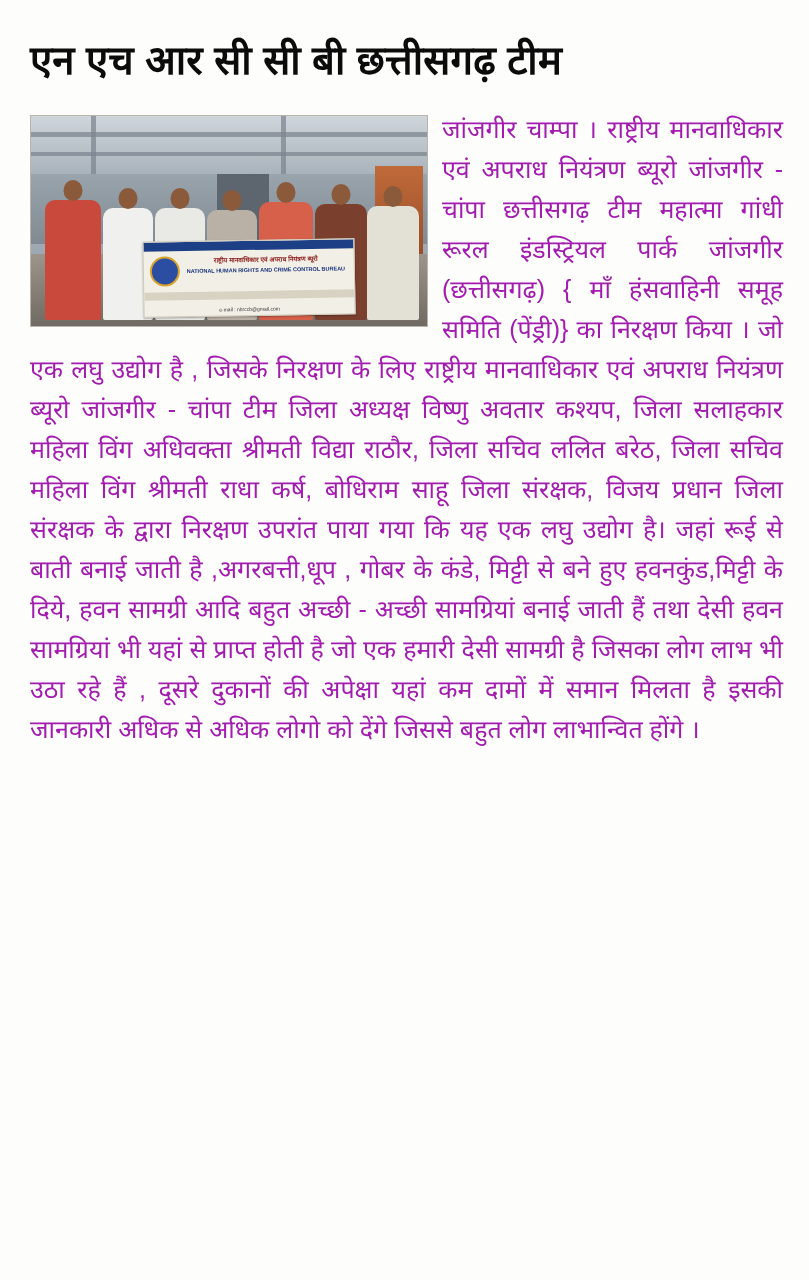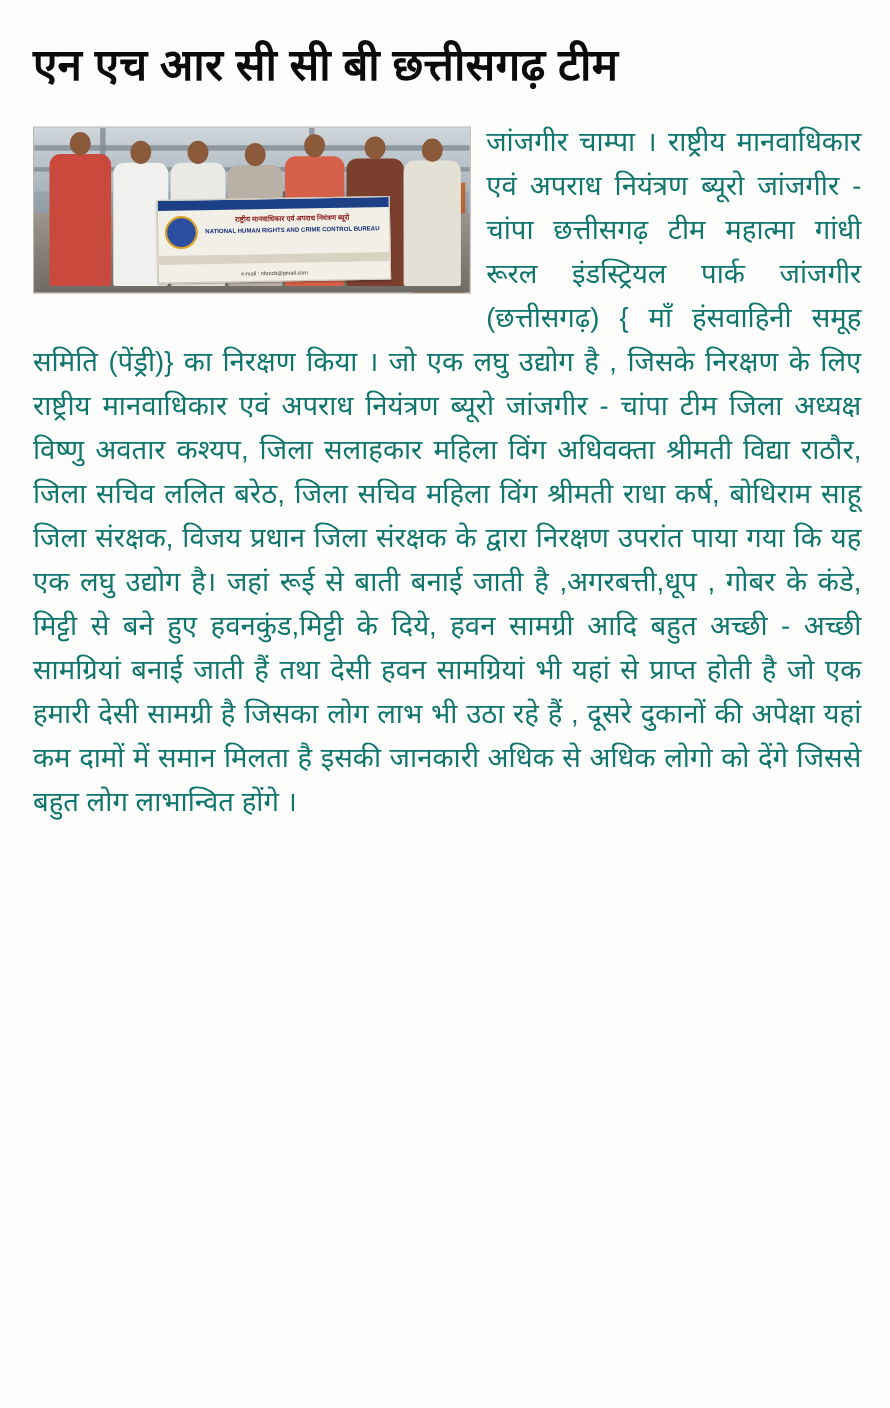--- a/index.html
+++ b/index.html
@@ -36,21 +36,21 @@
   .headline .line {
     display: block;
   }
   .body-wrap {
     margin-top: 24px;
     position: relative;
   }
   .photo {
     float: left;
     width: 398px;
-    height: 152px;
+    height: 212px;
     margin: 6px 14px 4px 0;
     border: 1px solid #b9b5ad;
     box-sizing: border-box;
     position: relative;
     overflow: hidden;
     background: linear-gradient(#b9c3cc, #8e9aa4);
   }
   
   .ph-ceiling {
     position: absolute; left: 0; top: 0; width: 100%; height: 58px;
@@ -114,21 +114,21 @@
     background: #d8d2c2;
   }
   .banner .b-t3 {
     position: absolute; left: 0; right: 0; bottom: 3px;
     font-size: 5px; color: #333; text-align: center;
   }
   .article {
     font-family: "Liberation Sans", "DejaVu Sans", sans-serif;
     font-size: 25px;
     line-height: 1.60;
-    color: #0f766e;
+    color: #a21caf;
     text-align: justify;
     text-justify: inter-word;
     hyphens: none;
   }
   .article p { margin: 0; }
   .clearfix::after { content: ""; display: block; clear: both; }
 </style>
 </head>
 <body>
 

